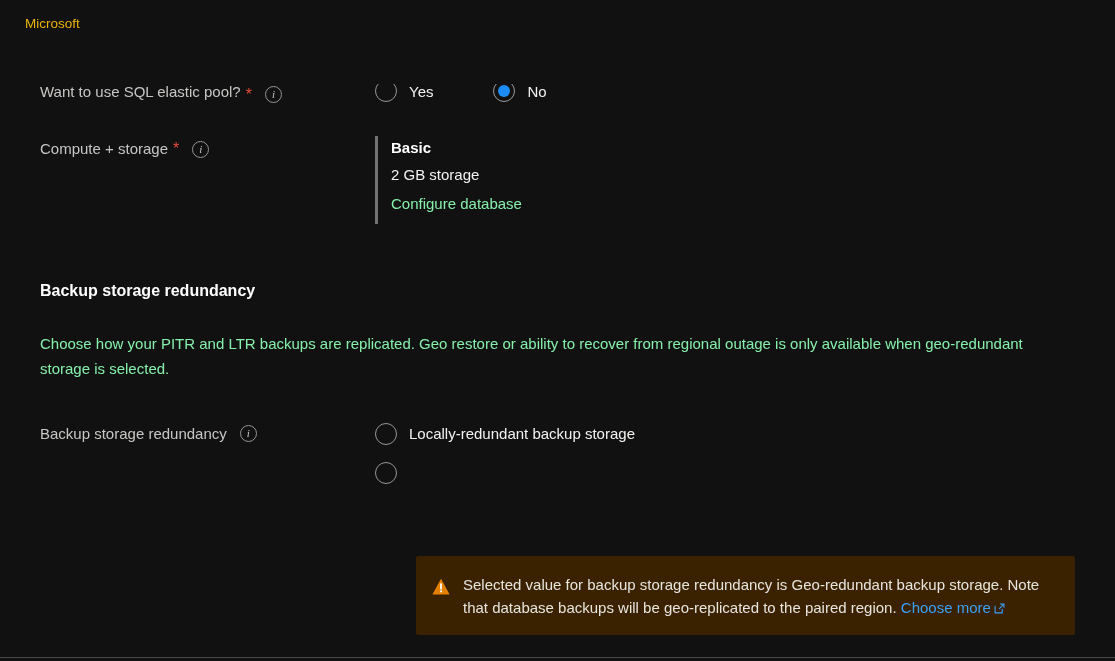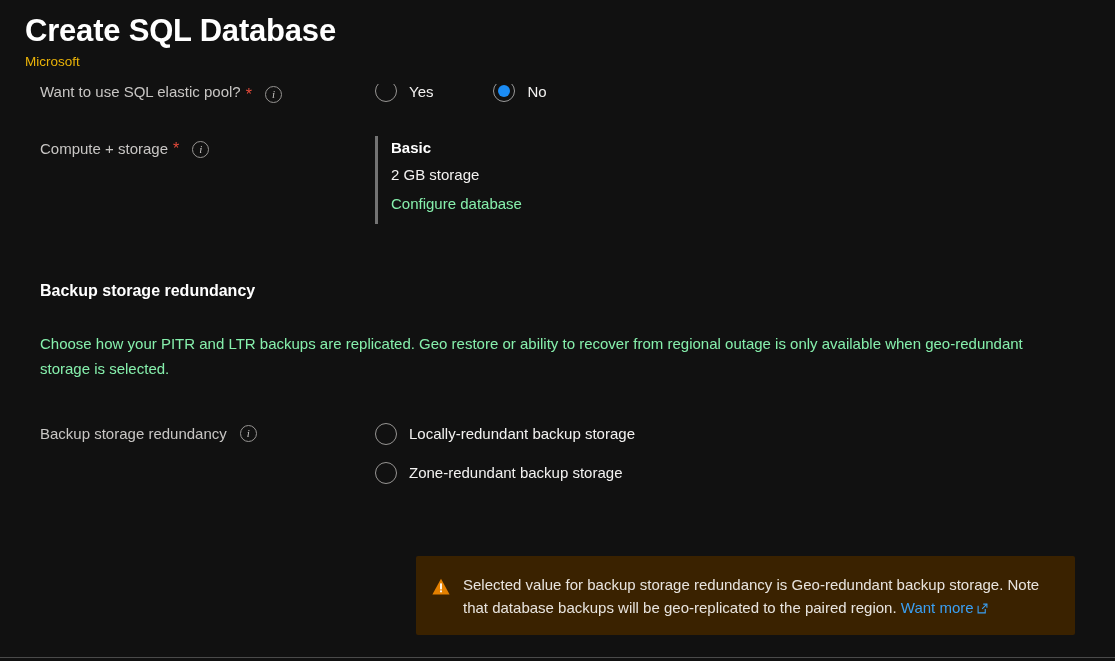--- a/index.html
+++ b/index.html
@@ -223,21 +223,20 @@
     left: 0; bottom: 3px;
     width: 1115px;
     height: 1px;
     background: #4a4a4a;
   }
 </style>
 </head>
 <body>
 
 <div class="page-header">
-  <div class="page-title">Create SQL Database</div>
   <div class="page-publisher">Microsoft</div>
 </div>
 
 <div class="form-area">
 
   <div class="form-row row-elastic">
     <div class="field-label">
       <span>Want to use SQL elastic pool?</span>
       <span class="req">*</span>
       <span class="info-icon">i</span>
@@ -279,35 +278,34 @@
       <span>Backup storage redundancy</span>
       <span class="info-icon">i</span>
     </div>
     <div class="field-control">
       <div class="radio-opt">
         <span class="radio-mark"></span>
         <span class="radio-label">Locally-redundant backup storage</span>
       </div>
       <div class="radio-opt">
         <span class="radio-mark"></span>
-        <span class="radio-label">Zone-redundant backup storage</span>
       </div>
     </div>
   </div>
 
 </div>
 
 <div class="warning-banner">
   <svg class="warn-icon" viewBox="0 0 18 18">
     <path d="M9 0.8 L17.6 16.6 L0.4 16.6 Z" fill="#e38000"></path>
     <rect x="8.1" y="5.4" width="1.8" height="6" fill="#ffffff"></rect>
     <rect x="8.1" y="12.4" width="1.8" height="1.9" fill="#ffffff"></rect>
   </svg>
   <div class="warn-text">
-    <span>Selected value for backup storage redundancy is Geo-redundant backup storage. Note that database backups will be geo-replicated to the paired region. </span><a class="warn-link">Want more</a><svg class="ext-icon" viewBox="0 0 12 12">
+    <span>Selected value for backup storage redundancy is Geo-redundant backup storage. Note that database backups will be geo-replicated to the paired region. </span><a class="warn-link">Choose more</a><svg class="ext-icon" viewBox="0 0 12 12">
         <path d="M1.2 3.0 L1.2 10.8 L9.0 10.8 L9.0 6.6" fill="none" stroke="#3aa0f3" stroke-width="1.2"></path>
         <path d="M5.6 6.4 L10.8 1.2" fill="none" stroke="#3aa0f3" stroke-width="1.2"></path>
         <path d="M6.8 1.2 L10.8 1.2 L10.8 5.2" fill="none" stroke="#3aa0f3" stroke-width="1.2"></path>
       </svg>
   </div>
 </div>
 
 <div class="bottom-divider"></div>
 
 </body></html>

